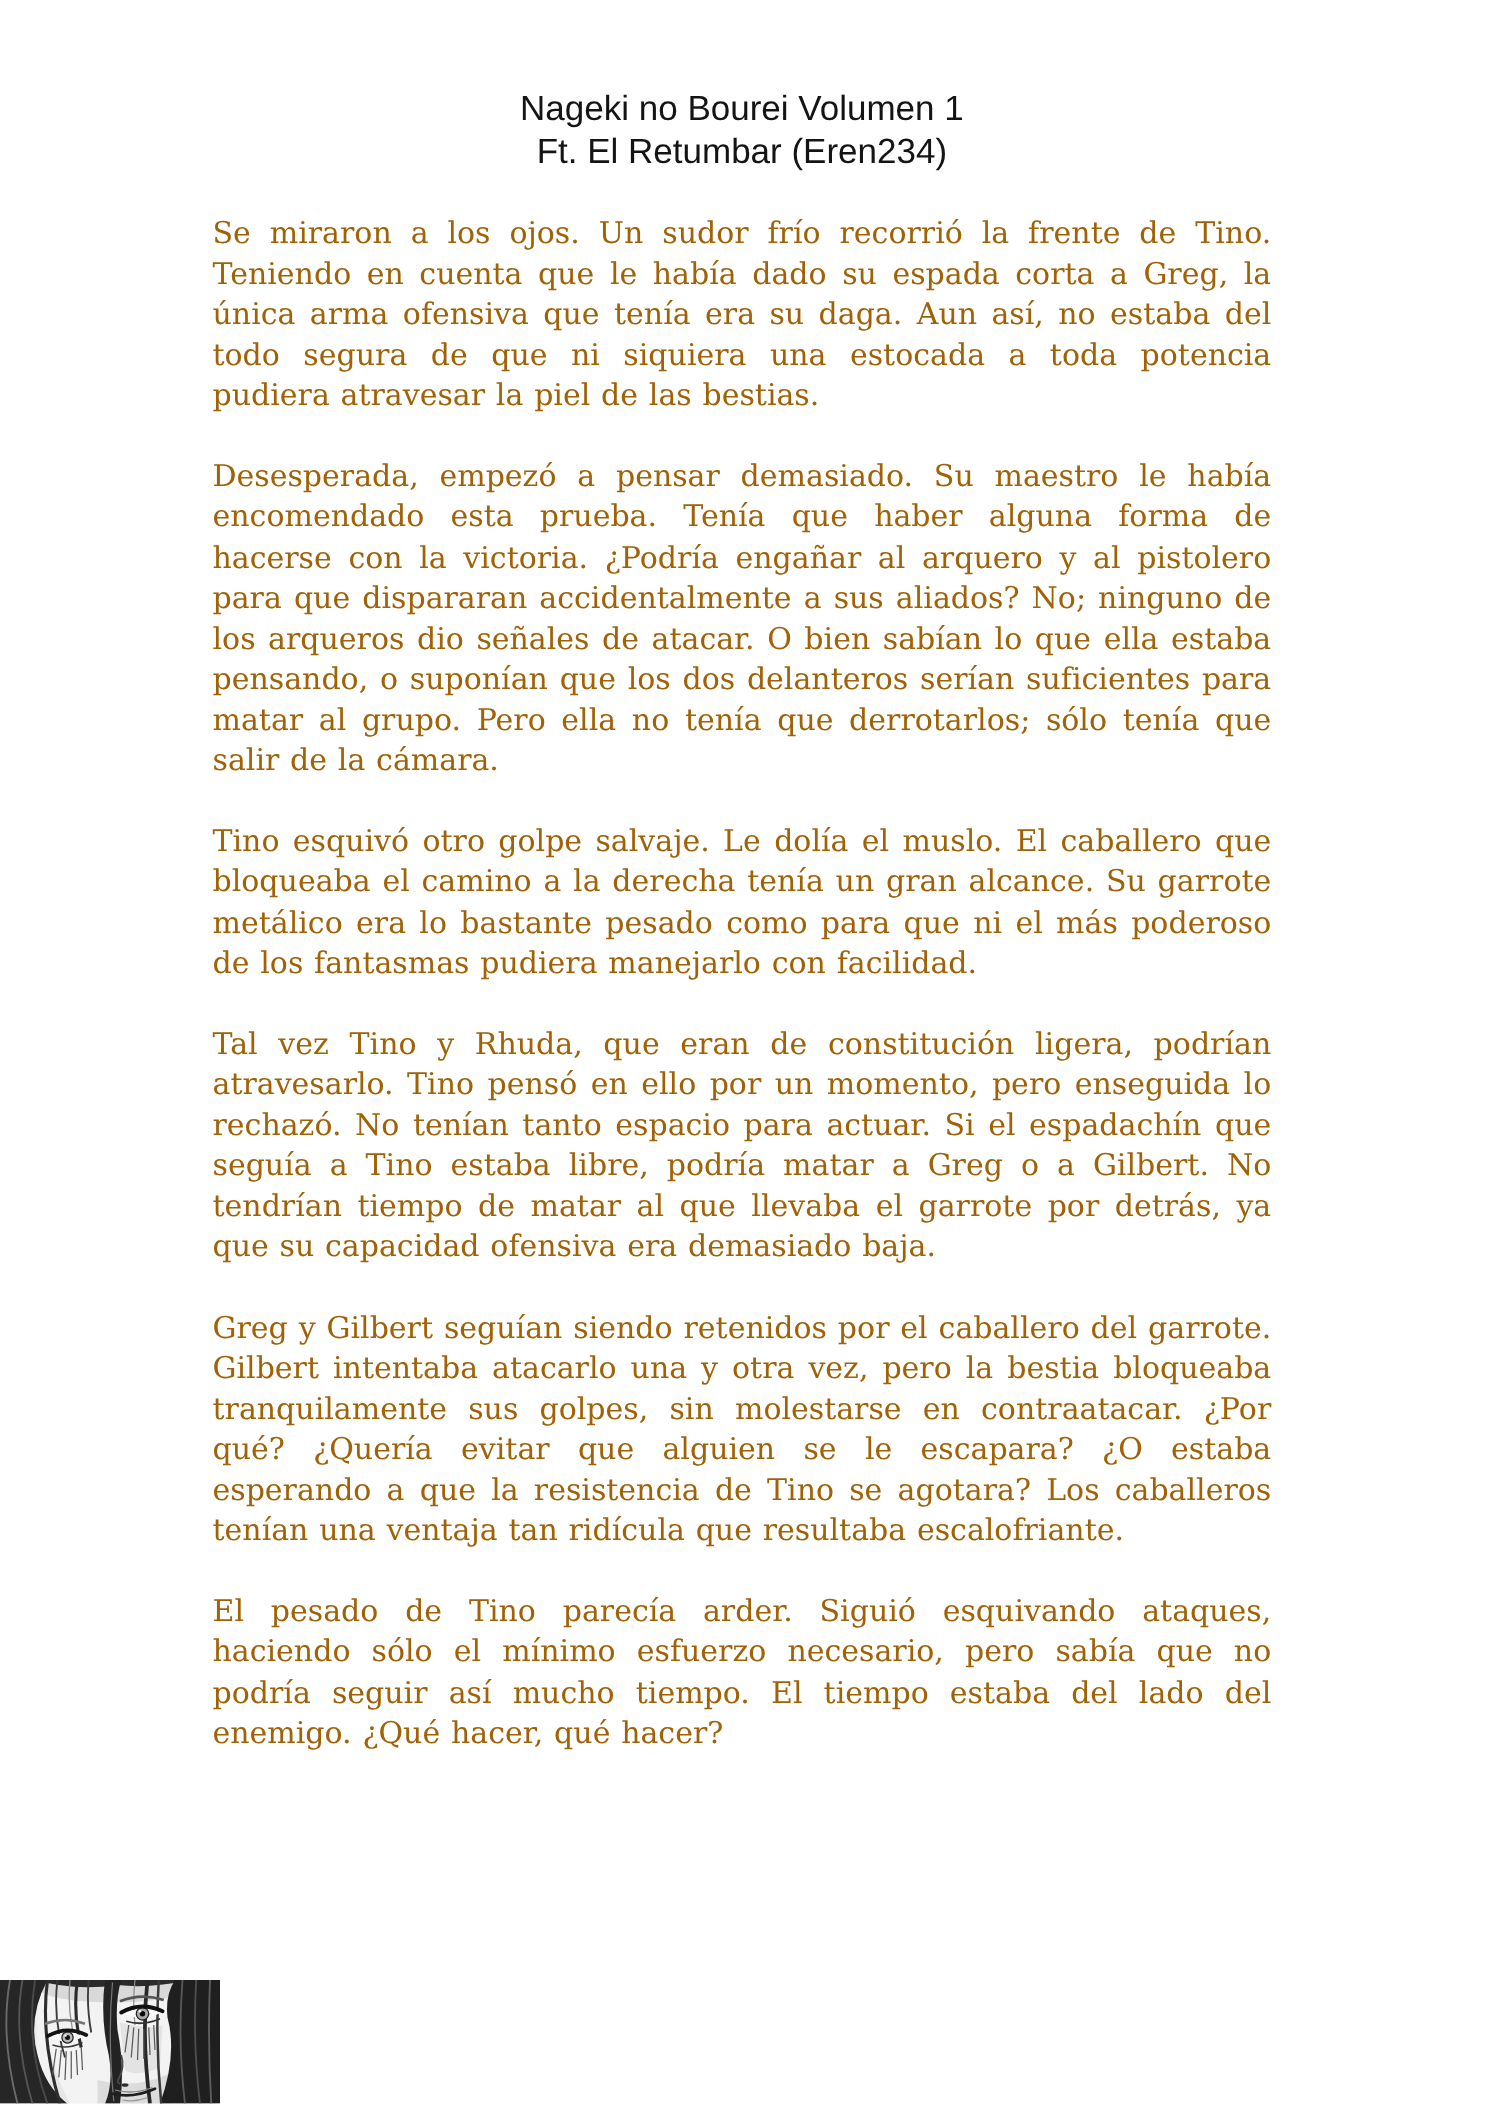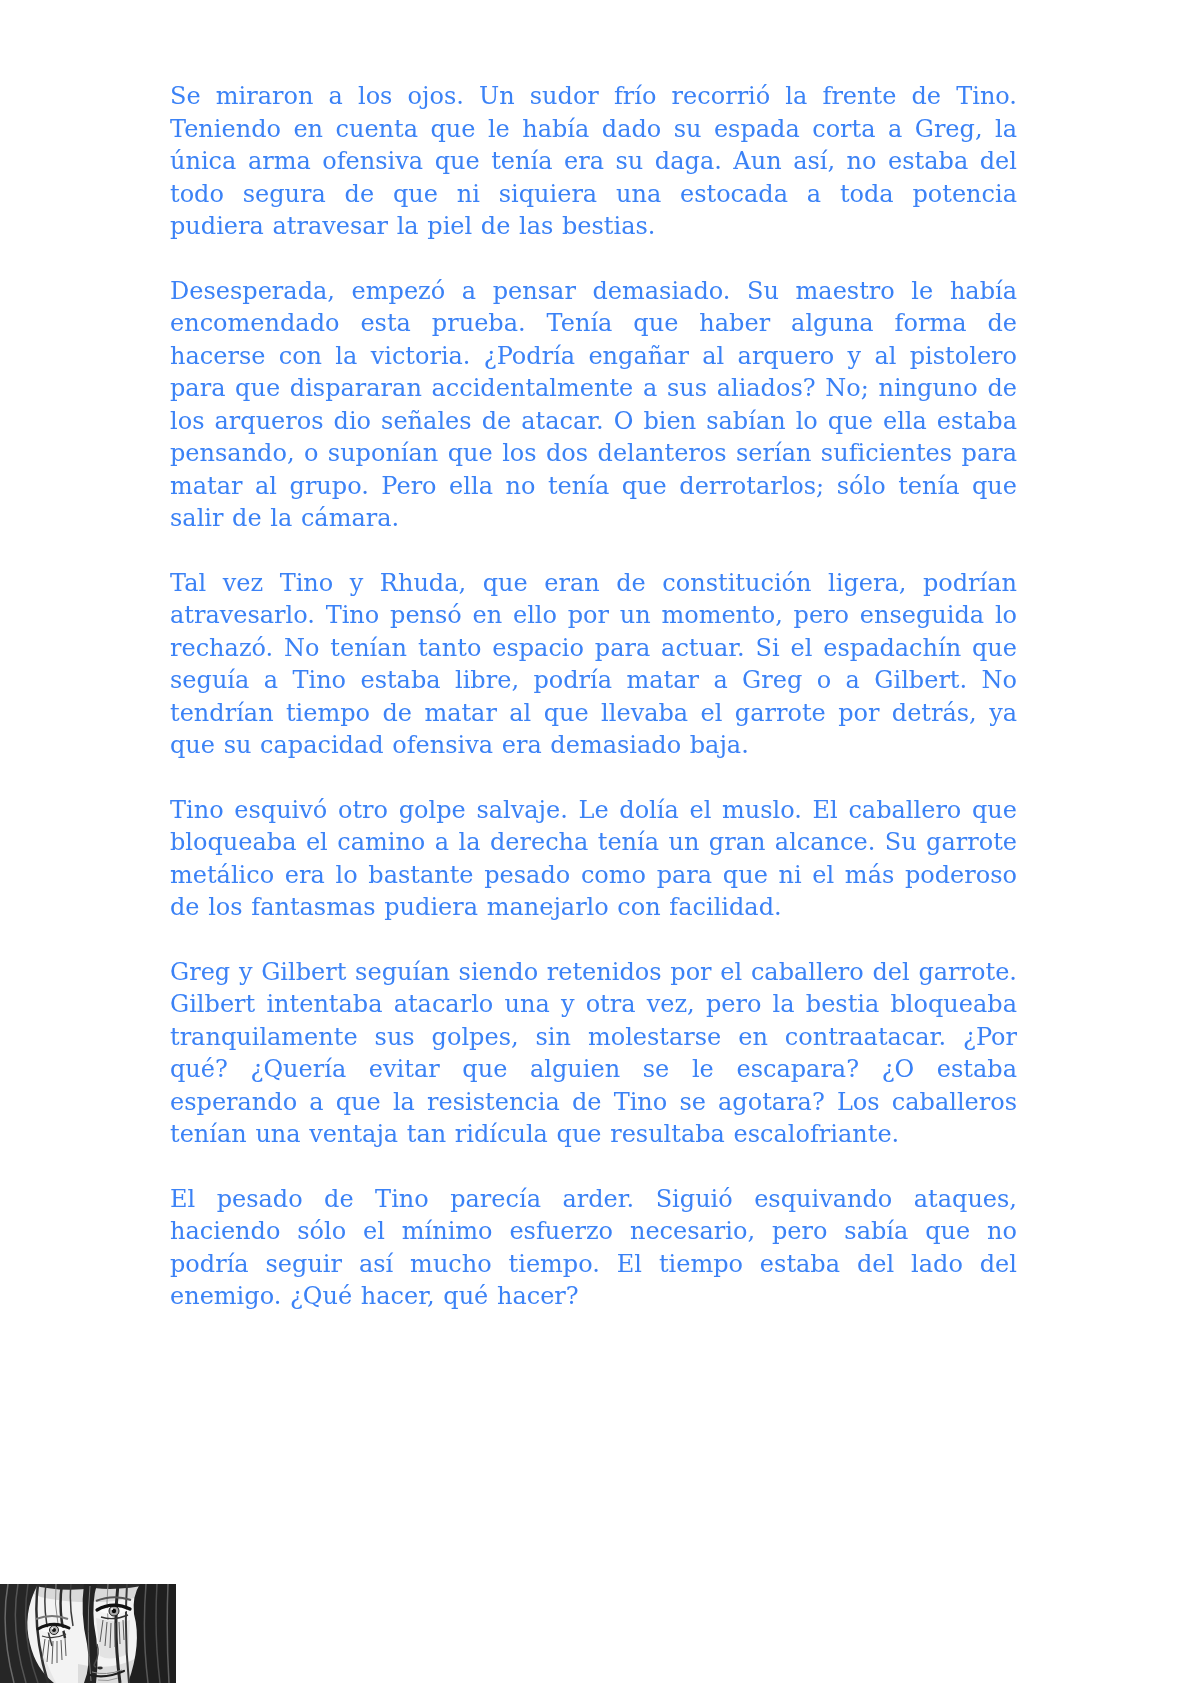--- a/index.html
+++ b/index.html
@@ -24,27 +24,27 @@
   }
   .doc-header {
     text-align: center;
     font-family: "Liberation Sans", sans-serif;
     font-size: 28px;
     line-height: 34px;
     color: #141414;
     font-weight: 400;
   }
   .body-text {
-    margin-top: 10px;
+    margin-top: 32px;
     font-family: "DejaVu Serif", serif;
     font-size: 24px;
     line-height: 32.5px;
     text-align: justify;
     text-justify: inter-word;
-    color: #3b82f6;
+    color: #a16207;
   }
   .body-text p {
     margin: 0 0 32px 0;
     word-spacing: 1px;
   }
   .body-text p:last-child {
     margin-bottom: 0;
   }
   .footer-art {
     position: absolute;
@@ -55,26 +55,30 @@
     line-height: 0;
   }
 </style>
 </head>
 <body>
 
 <div class="page">
 
   <div class="content">
 
+    <header class="doc-header">
+      <div>Nageki no Bourei Volumen 1</div>
+      <div>Ft. El Retumbar (Eren234)</div>
+    </header>
 
     <main class="body-text">
       <p>Se miraron a los ojos. Un sudor frío recorrió la frente de Tino. Teniendo en cuenta que le había dado su espada corta a Greg, la única arma ofensiva que tenía era su daga. Aun así, no estaba del todo segura de que ni siquiera una estocada a toda potencia pudiera atravesar la piel de las bestias.</p>
       <p>Desesperada, empezó a pensar demasiado. Su maestro le había encomendado esta prueba. Tenía que haber alguna forma de hacerse con la victoria. ¿Podría engañar al arquero y al pistolero para que dispararan accidentalmente a sus aliados? No; ninguno de los arqueros dio señales de atacar. O bien sabían lo que ella estaba pensando, o suponían que los dos delanteros serían suficientes para matar al grupo. Pero ella no tenía que derrotarlos; sólo tenía que salir de la cámara.</p>
+      <p>Tino esquivó otro golpe salvaje. Le dolía el muslo. El caballero que bloqueaba el camino a la derecha tenía un gran alcance. Su garrote metálico era lo bastante pesado como para que ni el más poderoso de los fantasmas pudiera manejarlo con facilidad.</p>
       <p>Tal vez Tino y Rhuda, que eran de constitución ligera, podrían atravesarlo. Tino pensó en ello por un momento, pero enseguida lo rechazó. No tenían tanto espacio para actuar. Si el espadachín que seguía a Tino estaba libre, podría matar a Greg o a Gilbert. No tendrían tiempo de matar al que llevaba el garrote por detrás, ya que su capacidad ofensiva era demasiado baja.</p>
-      <p>Tino esquivó otro golpe salvaje. Le dolía el muslo. El caballero que bloqueaba el camino a la derecha tenía un gran alcance. Su garrote metálico era lo bastante pesado como para que ni el más poderoso de los fantasmas pudiera manejarlo con facilidad.</p>
       <p>Greg y Gilbert seguían siendo retenidos por el caballero del garrote. Gilbert intentaba atacarlo una y otra vez, pero la bestia bloqueaba tranquilamente sus golpes, sin molestarse en contraatacar. ¿Por qué? ¿Quería evitar que alguien se le escapara? ¿O estaba esperando a que la resistencia de Tino se agotara? Los caballeros tenían una ventaja tan ridícula que resultaba escalofriante.</p>
       <p>El pesado de Tino parecía arder. Siguió esquivando ataques, haciendo sólo el mínimo esfuerzo necesario, pero sabía que no podría seguir así mucho tiempo. El tiempo estaba del lado del enemigo. ¿Qué hacer, qué hacer?</p>
     </main>
 
   </div>
 
   <div class="footer-art">
     <svg width="176" height="99" viewBox="0 0 176 99" xmlns="http://www.w3.org/2000/svg" role="img">
 
       <rect width="176" height="99" fill="#efefef"></rect>

